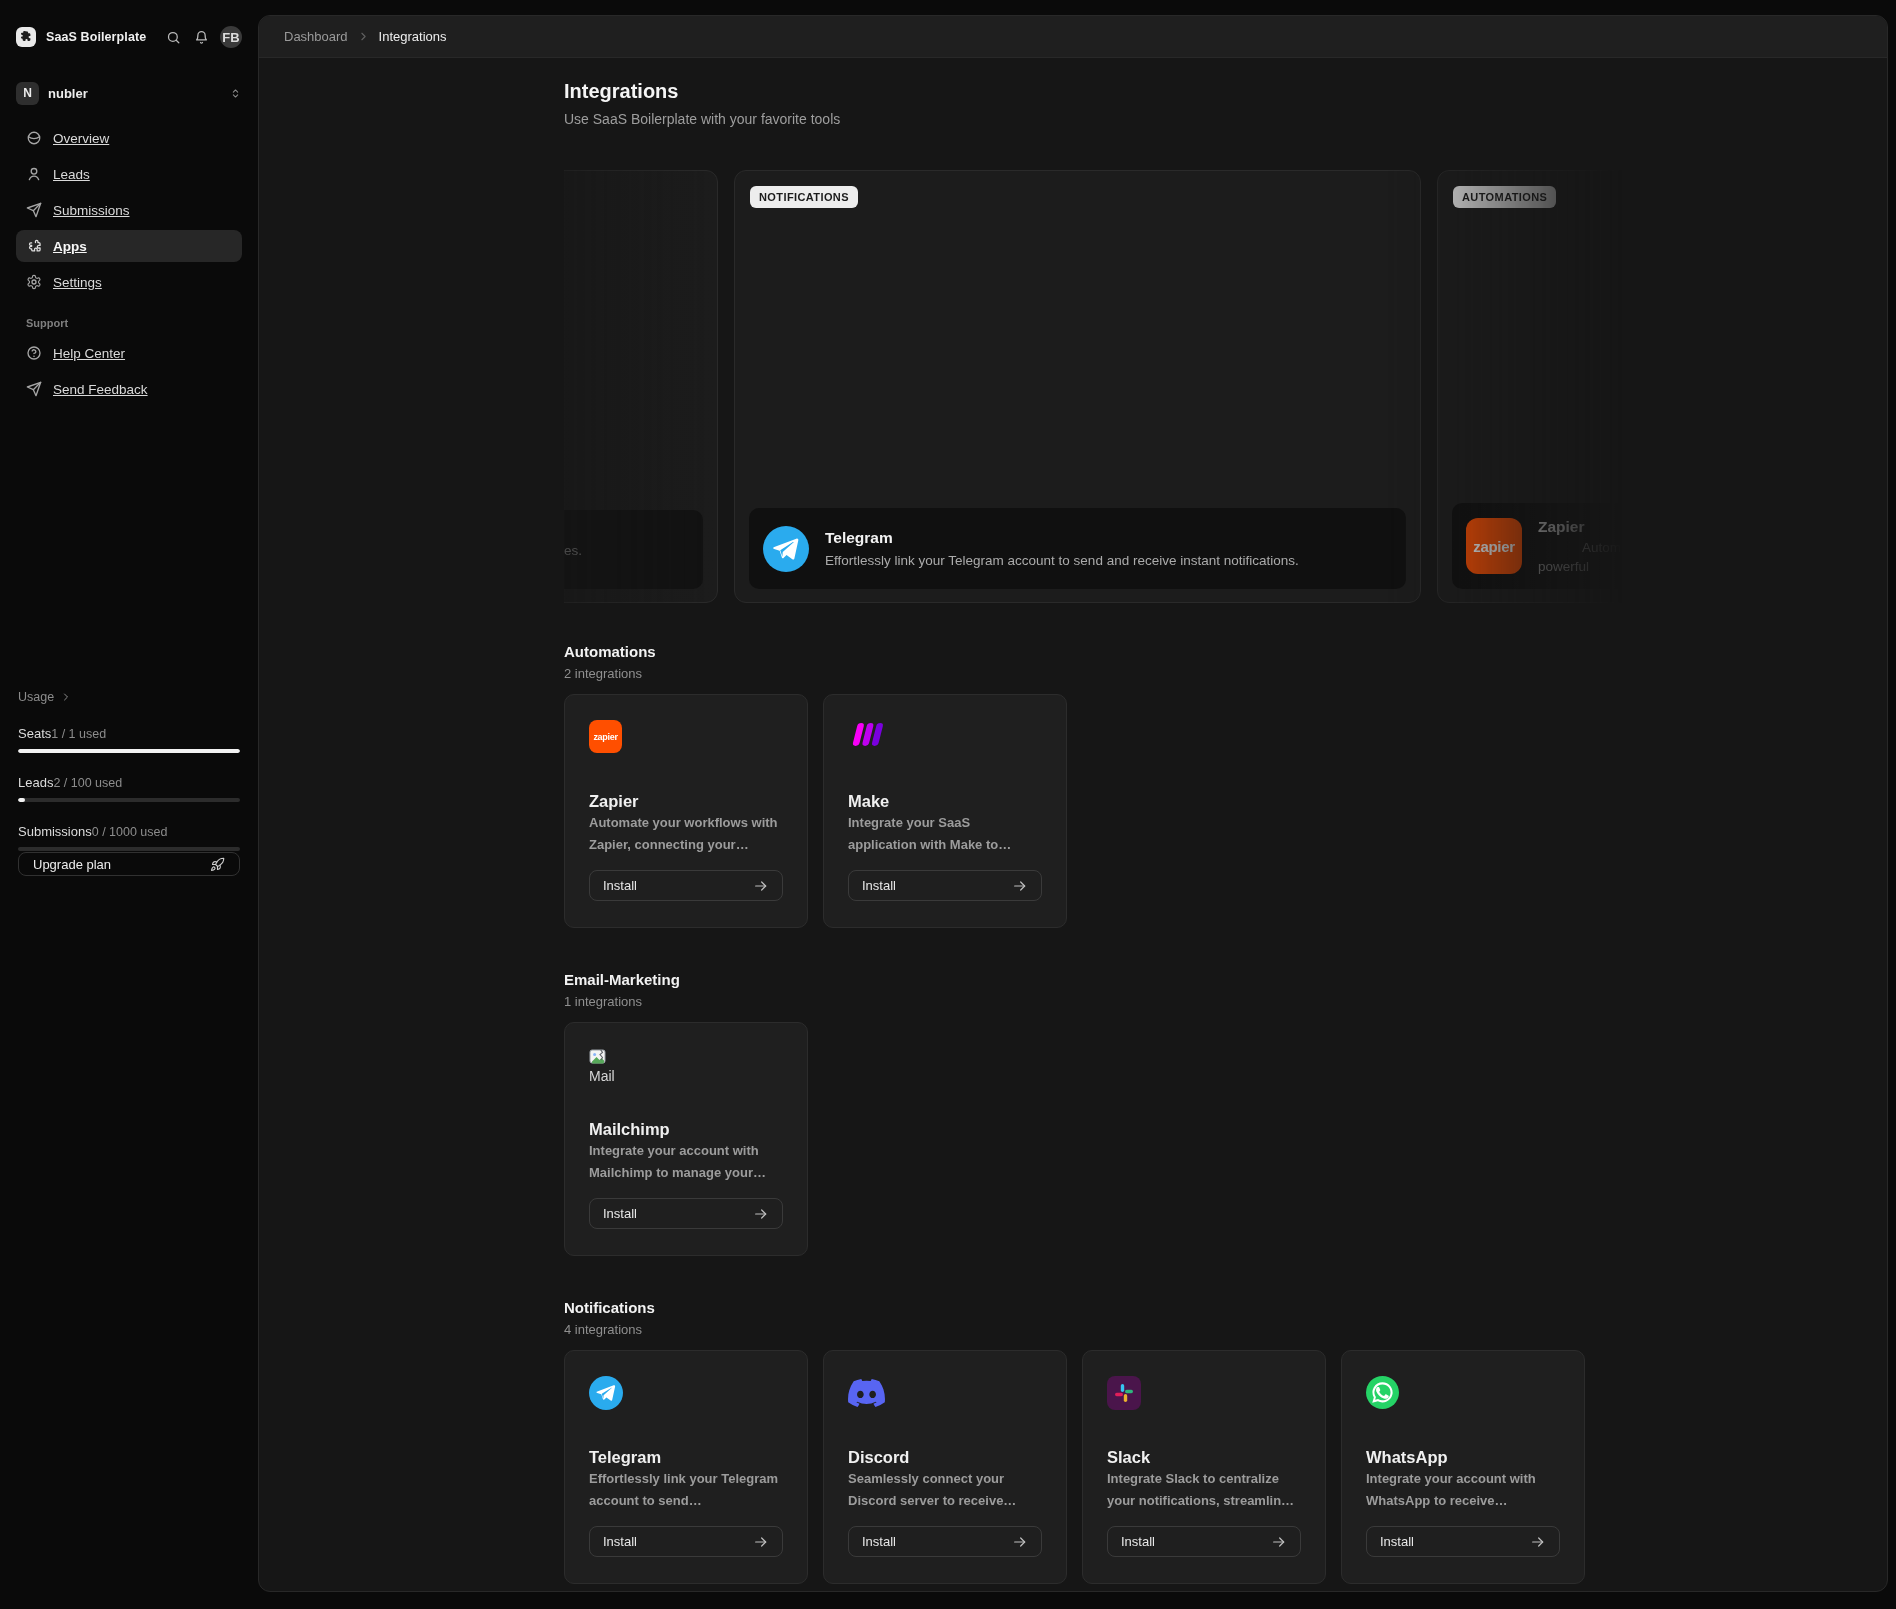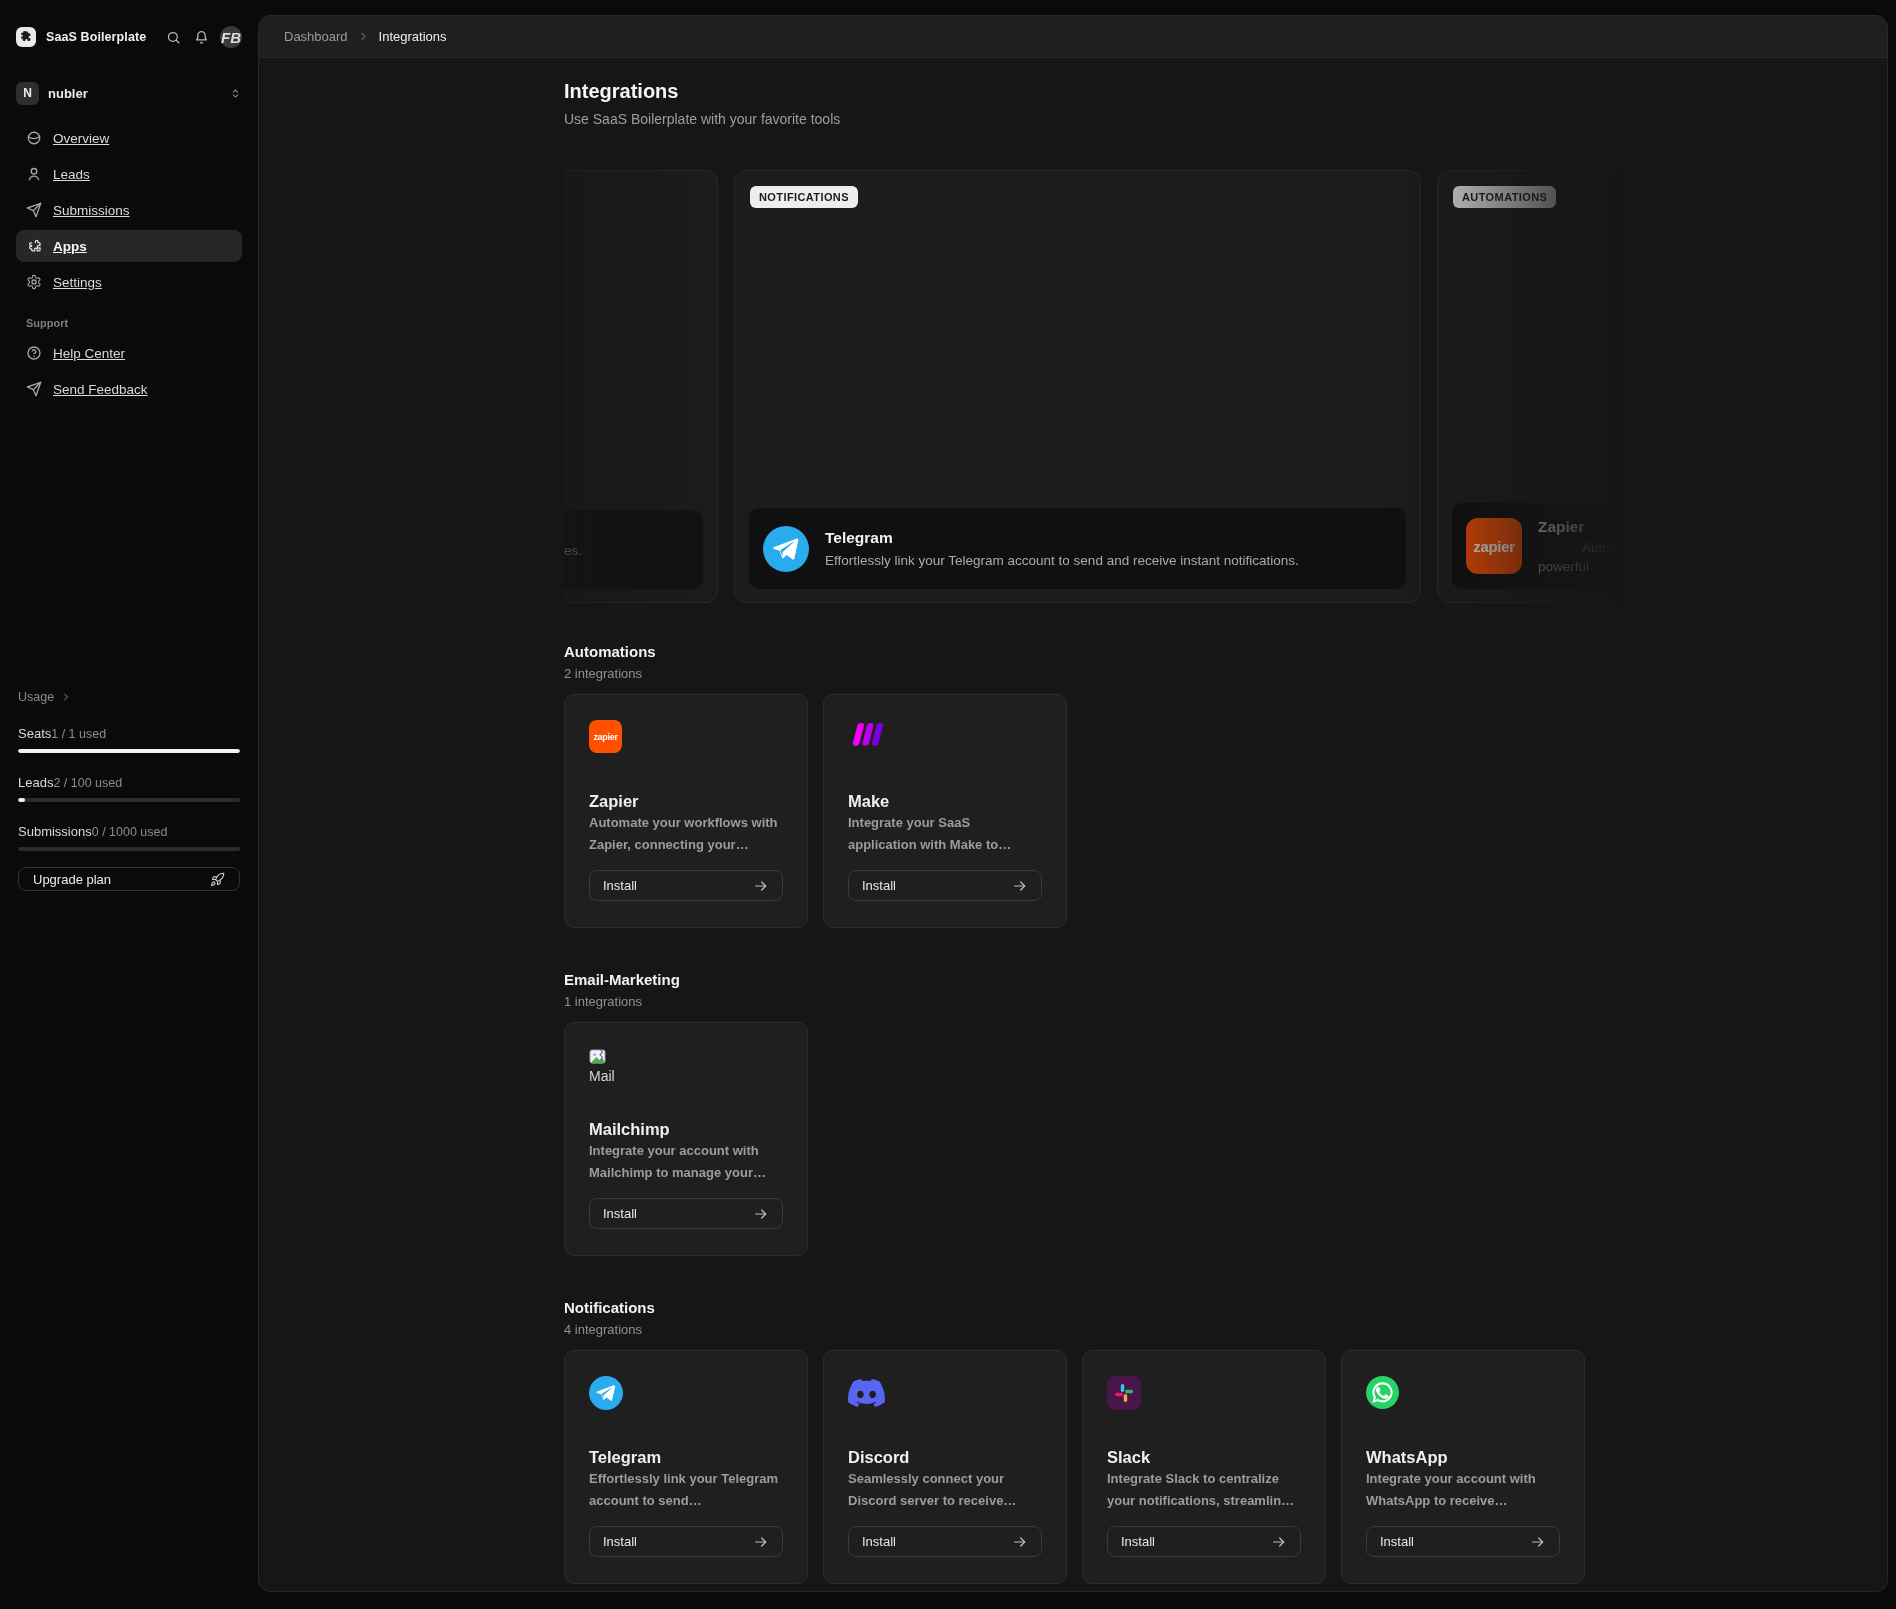--- a/index.html
+++ b/index.html
@@ -12,21 +12,21 @@
   }
   svg { display:block; }
 
   
   .sidebar { width:258px; flex:none; padding:0 16px; display:flex; flex-direction:column; }
   .side-header { margin-top:22px; height:30px; display:flex; align-items:center; }
   .brand-logo { width:20px; height:20px; border-radius:6px; background:#E9E9E9; display:flex; align-items:center; justify-content:center; }
   .brand-name { margin-left:10px; font-size:12.5px; font-weight:700; color:#F0F0F0; letter-spacing:.1px; }
   .side-header .spacer { margin-left:auto; }
   .icon-btn { width:22px; height:22px; display:flex; align-items:center; justify-content:center; color:#B9B9B9; cursor:pointer; }
-  .avatar { width:22px; height:22px; border-radius:50%; background:#3A3A3A; color:#DCDCDC; font-size:15px; font-weight:700; display:flex; align-items:center; justify-content:center; margin-left:8px;font-style:italic; }
+  .avatar { width:22px; height:22px; border-radius:50%; background:#3A3A3A; color:#DCDCDC; font-size:13px; font-weight:700; display:flex; align-items:center; justify-content:center; margin-left:8px; }
   .workspace { margin-top:29px; height:24px; display:flex; align-items:center; cursor:pointer; }
   .ws-badge { width:23px; height:23px; border-radius:6px; background:#2E2E2E; color:#EDEDED; font-size:12px; font-weight:600; display:flex; align-items:center; justify-content:center; }
   .ws-name { margin-left:9px; font-size:13px; font-weight:600; color:#EDEDED; }
   .ws-caret { margin-left:auto; color:#8A8A8A; }
 
   .nav { margin-top:17px; }
   .nav-item { height:32px; margin-bottom:4px; border-radius:8px; display:flex; align-items:center; padding:0 10px; cursor:pointer; }
   .nav-item .nico { width:16px; height:16px; color:#A6A6A6; }
   .nav-item .nlabel { margin-left:11px; font-size:13.5px; color:#DADADA;text-decoration:underline; }
   .nav-item.active { background:#272727; }
@@ -36,21 +36,21 @@
 
   .usage-block { margin-top:281px; padding:0 2px; }
   .usage-header { display:flex; align-items:center; gap:6px; color:#8C8C8C; font-size:12.5px; cursor:pointer; }
   .usage-row { margin-top:22px; }
   .usage-row:first-of-type { margin-top:24px; }
   .usage-line { display:flex; align-items:baseline; margin-bottom:8px; }
   .usage-name { font-size:13px; color:#DCDCDC; }
   .usage-val { font-size:12.5px; color:#8C8C8C; }
   .meter { height:4px; border-radius:2px; background:#2C2C2C; overflow:hidden; }
   .meter > div { height:100%; background:#F2F2F2; border-radius:2px; }
-  .upgrade-btn { margin-top:16px; height:24px; border:1px solid #313131; border-radius:8px; background:transparent; width:100%; display:flex; align-items:center; justify-content:space-between; padding:0 14px; color:#EDEDED; font-size:13px; font-family:inherit; cursor:pointer; }
+  .upgrade-btn { margin-top:1px; height:24px; border:1px solid #313131; border-radius:8px; background:transparent; width:100%; display:flex; align-items:center; justify-content:space-between; padding:0 14px; color:#EDEDED; font-size:13px; font-family:inherit; cursor:pointer; }
   .upgrade-btn .rocket { color:#CFCFCF; }
 
   
   .main { flex:1; margin:15px 8px 17px 0; background:#161616; border:1px solid #282828; border-radius:12px; display:flex; flex-direction:column; overflow:hidden; }
   .topbar { height:42px; flex:none; background:#1F1F1F; border-bottom:1px solid #282828; display:flex; align-items:center; padding-left:25px; }
   .crumb { font-size:13px; }
   .crumb-dash { color:#9A9A9A; cursor:pointer; }
   .crumb-sep { margin:0 9px; color:#606060; display:inline-flex; vertical-align:-2px; }
   .crumb-cur { color:#EDEDED; }
 

